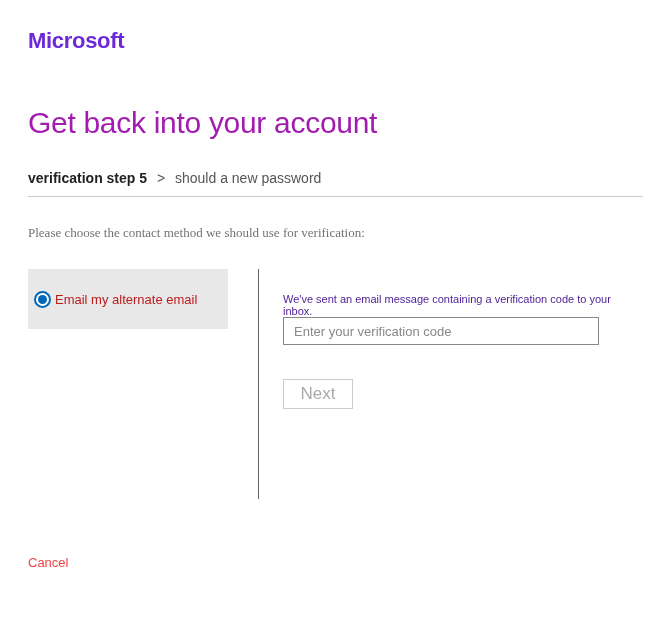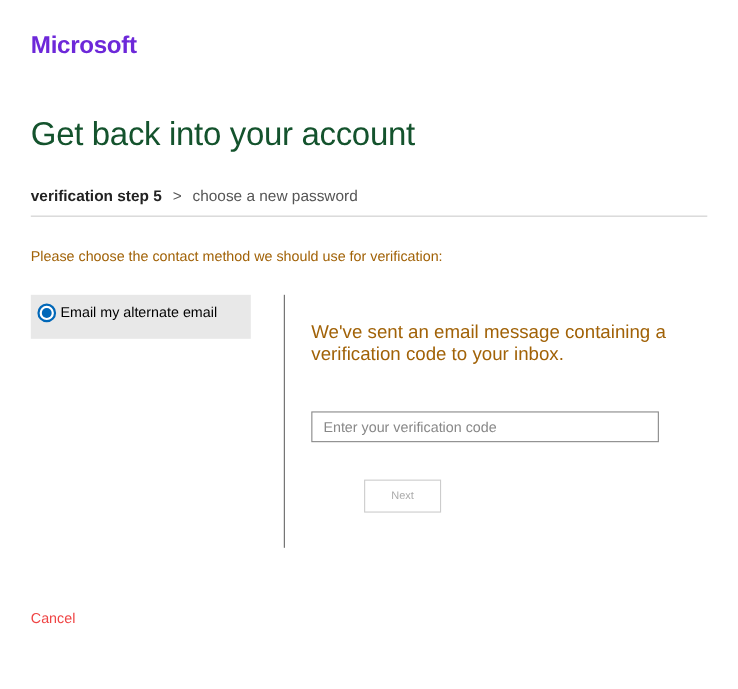--- a/index.html
+++ b/index.html
@@ -14,59 +14,60 @@
     .logo {
       font-size: 22px;
       font-weight: 600;
       color: #6d28d9;
       letter-spacing: -0.3px;
       margin-bottom: 52px;
     }
     .page-title {
       font-size: 30px;
       font-weight: 400;
-      color: #14532d;
+      color: #a21caf;
       margin-bottom: 30px;
       letter-spacing: -0.3px;
     }
     .steps {
       font-size: 14px;
       color: #555;
       padding-bottom: 10px;
       border-bottom: 1px solid #ccc;
       margin-bottom: 28px;
     }
     .steps .current {
       font-weight: 700;
       color: #222;
     }
     .steps .sep { margin: 0 6px; color: #555; }
     .instruction {
       font-size: 13px;
-      color: #a16207;
+      color: #737373;
       margin-bottom: 28px;
+      font-family: Liberation Serif, serif;
     }
     .verification-area {
       display: flex;
       align-items: stretch;
       min-height: 230px;
     }
     .option-col {
       width: 200px;
       flex-shrink: 0;
     }
     .option {
       display: flex;
-      align-items: flex-start;
+      align-items: center;
       background: #e8e8e8;
       padding: 8px 6px;
       font-size: 13px;
-      color: #000000;
+      color: #b91c1c;
       cursor: pointer;
-      height: 40px;
+      height: 60px;
     }
     .radio {
       width: 17px;
       height: 17px;
       border-radius: 50%;
       border: 2px solid #0067b8;
       display: inline-flex;
       align-items: center;
       justify-content: center;
       margin-right: 4px;
@@ -82,47 +83,45 @@
     .divider {
       width: 1px;
       background: #666;
       margin: 0 24px 0 30px;
     }
     .content-col {
       flex: 1;
       padding-top: 24px;
     }
     .sent-msg {
-      font-size: 17px;
-      color: #a16207;
-      margin-bottom: 42px;
+      font-size: 11px;
+      color: #4c1d95;
     }
     .code-input {
       width: 316px;
       height: 28px;
       border: 1px solid #888;
       padding: 3px 10px;
       font-size: 13px;
       font-family: inherit;
       color: #15803d;
       outline: none;
       margin-bottom: 34px;
     }
     .code-input::placeholder { color: #888; }
     .next-btn {
       width: 70px;
       height: 30px;
       background: #fff;
       border: 1px solid #ccc;
       color: #aaa;
-      font-size: 10px;
+      font-size: 17px;
       font-family: inherit;
       cursor: default;
       text-align: center;
-      margin-left: 48px;
     }
     .cancel-link {
       display: inline-block;
       margin-top: 56px;
       font-size: 13px;
       color: #ef4444;
       text-decoration: none;
       cursor: pointer;
     }
   </style>
@@ -131,21 +130,21 @@
 
 
 
 <div class="logo">Microsoft</div>
 
 <h1 class="page-title">Get back into your account</h1>
 
 <div class="steps">
   <span class="current">verification step 5</span>
   <span class="sep">&gt;</span>
-  <span>choose a new password</span>
+  <span>should a new password</span>
 </div>
 
 <p class="instruction">Please choose the contact method we should use for verification:</p>
 
 <div class="verification-area">
   <div class="option-col">
     <div class="option">
       <span class="radio">
         <span class="radio-inner"></span>
       </span>

